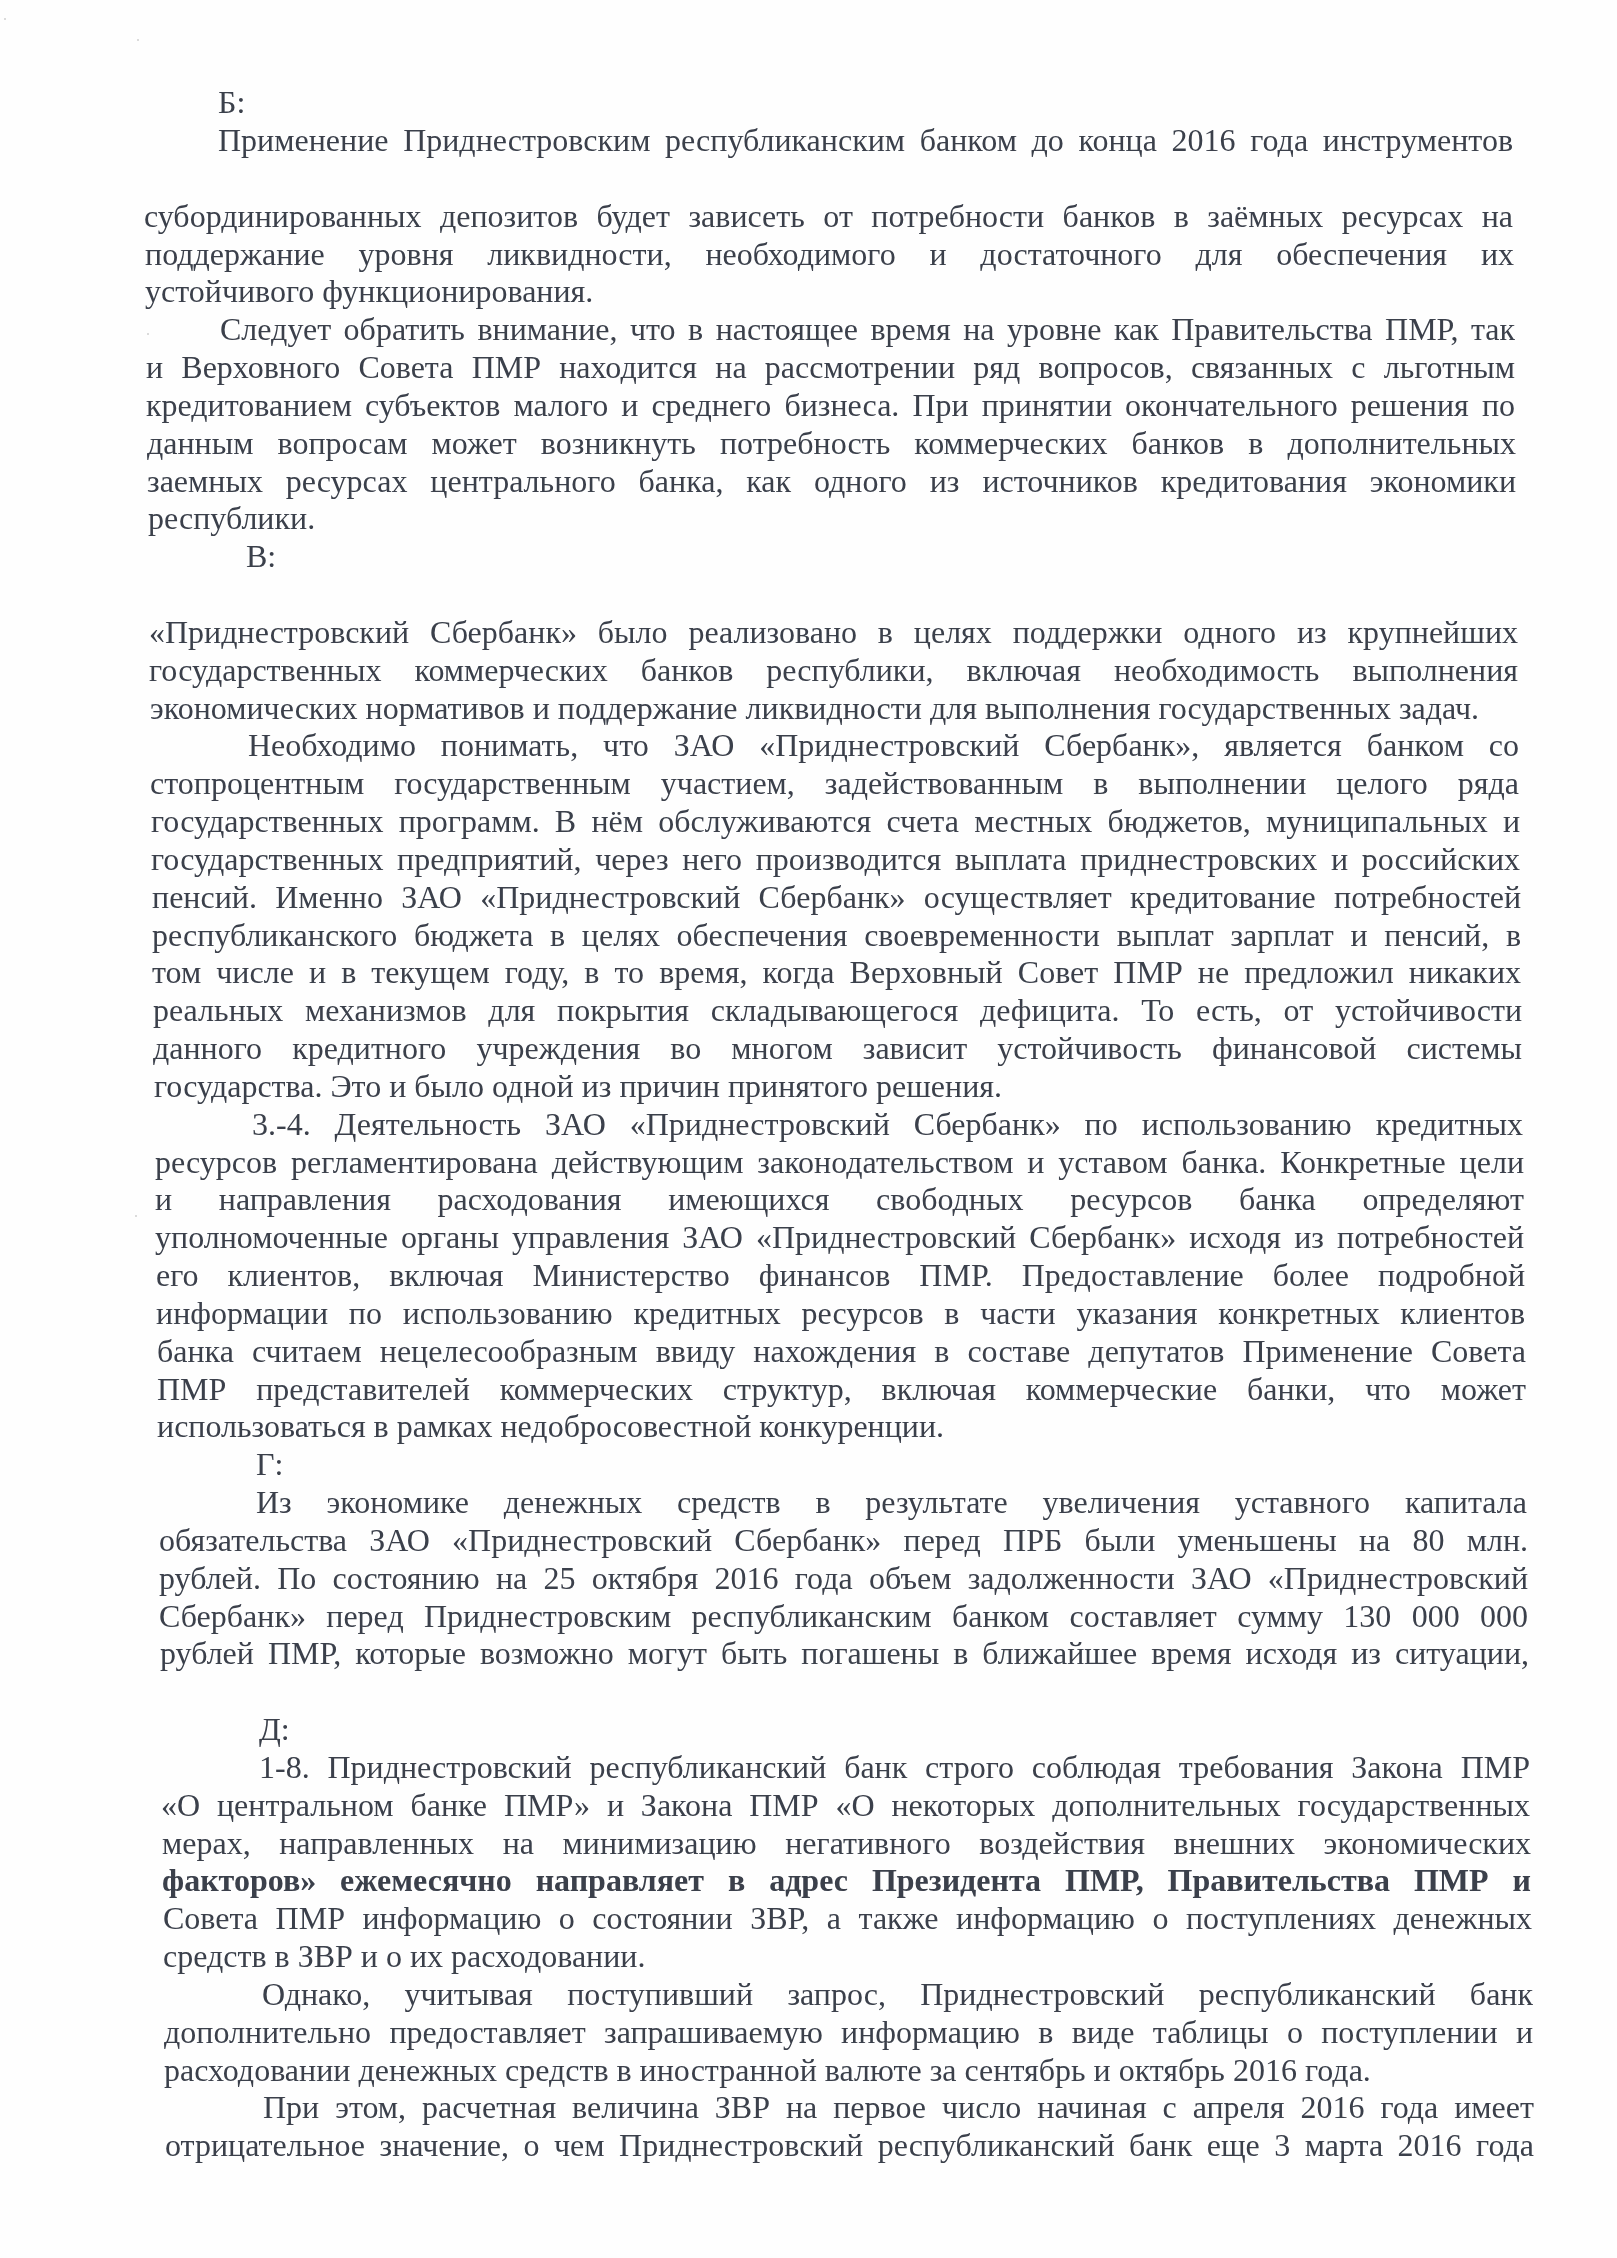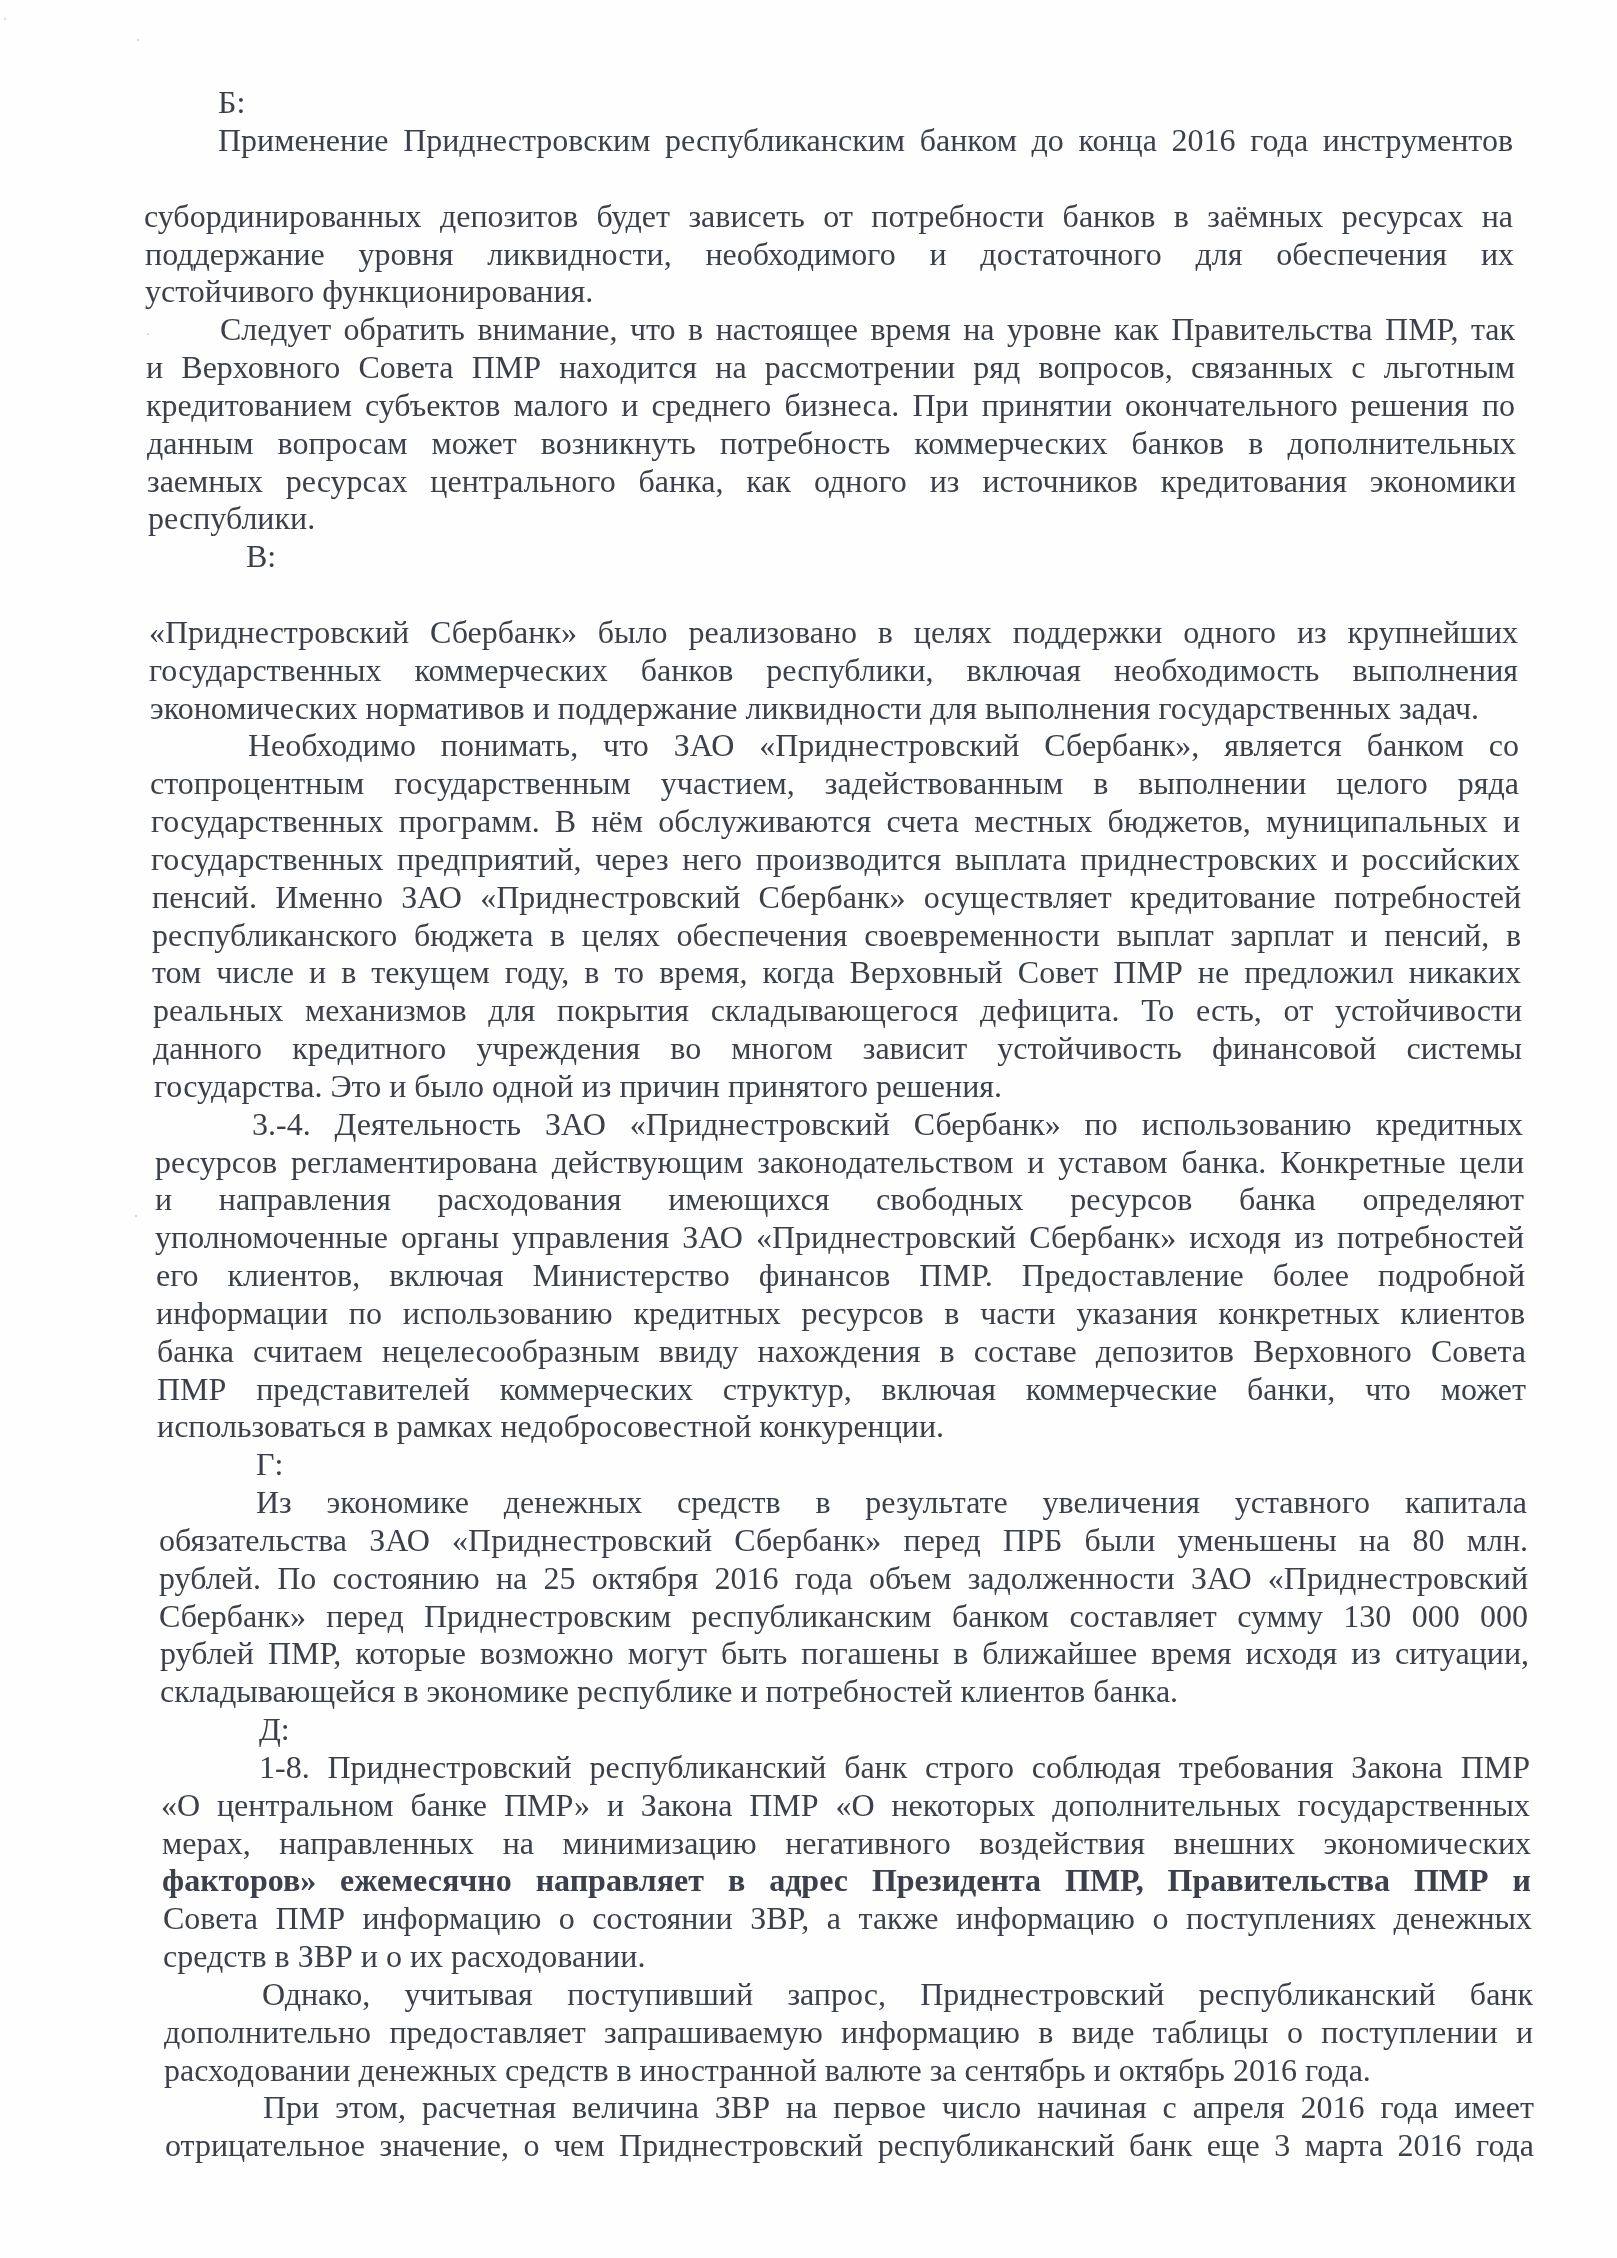--- a/index.html
+++ b/index.html
@@ -45,30 +45,29 @@
     <div class="line j" style="left: 152px; top: 954px; width: 1369px;">том числе и в текущем году, в то время, когда Верховный Совет ПМР не предложил никаких</div>
     <div class="line j" style="left: 153px; top: 992px; width: 1369px;">реальных механизмов для покрытия складывающегося дефицита. То есть, от устойчивости</div>
     <div class="line j" style="left: 153px; top: 1030px; width: 1369px;">данного кредитного учреждения во многом зависит устойчивость финансовой системы</div>
     <div class="line" style="left: 154px; top: 1068px;">государства. Это и было одной из причин принятого решения.</div>
     <div class="line j" style="left: 252px; top: 1106px; width: 1271px;">3.-4. Деятельность ЗАО «Приднестровский Сбербанк» по использованию кредитных</div>
     <div class="line j" style="left: 155px; top: 1144px; width: 1369px;">ресурсов регламентирована действующим законодательством и уставом банка. Конкретные цели</div>
     <div class="line j" style="left: 155px; top: 1181px; width: 1369px;">и направления расходования имеющихся свободных ресурсов банка определяют</div>
     <div class="line j" style="left: 155px; top: 1219px; width: 1369px;">уполномоченные органы управления ЗАО «Приднестровский Сбербанк» исходя из потребностей</div>
     <div class="line j" style="left: 156px; top: 1257px; width: 1369px;">его клиентов, включая Министерство финансов ПМР. Предоставление более подробной</div>
     <div class="line j" style="left: 156px; top: 1295px; width: 1369px;">информации по использованию кредитных ресурсов в части указания конкретных клиентов</div>
-    <div class="line j" style="left: 157px; top: 1333px; width: 1369px;">банка считаем нецелесообразным ввиду нахождения в составе депозитов Верховного Совета</div>
+    <div class="line j" style="left: 157px; top: 1333px; width: 1369px;">банка считаем нецелесообразным ввиду нахождения в составе депутатов Применение Совета</div>
     <div class="line j" style="left: 157px; top: 1371px; width: 1369px;">ПМР представителей коммерческих структур, включая коммерческие банки, что может</div>
     <div class="line" style="left: 157px; top: 1408px;">использоваться в рамках недобросовестной конкуренции.</div>
     <div class="line" style="left: 256px; top: 1446px;">Г:</div>
     <div class="line j" style="left: 256px; top: 1484px; width: 1271px;">Из экономике денежных средств в результате увеличения уставного капитала</div>
     <div class="line j" style="left: 159px; top: 1522px; width: 1369px;">обязательства ЗАО «Приднестровский Сбербанк» перед ПРБ были уменьшены на 80 млн.</div>
     <div class="line j" style="left: 159px; top: 1560px; width: 1369px;">рублей. По состоянию на 25 октября 2016 года объем задолженности ЗАО «Приднестровский</div>
     <div class="line j" style="left: 159px; top: 1598px; width: 1369px;">Сбербанк» перед Приднестровским республиканским банком составляет сумму 130 000 000</div>
     <div class="line j" style="left: 160px; top: 1635px; width: 1369px;">рублей ПМР, которые возможно могут быть погашены в ближайшее время исходя из ситуации,</div>
-    <div class="line" style="left: 160px; top: 1673px;">складывающейся в экономике республике и потребностей клиентов банка.</div>
     <div class="line" style="left: 259px; top: 1711px;">Д:</div>
     <div class="line j" style="left: 259px; top: 1749px; width: 1271px;">1-8. Приднестровский республиканский банк строго соблюдая требования Закона ПМР</div>
     <div class="line j" style="left: 161px; top: 1787px; width: 1369px;">«О центральном банке ПМР» и Закона ПМР «О некоторых дополнительных государственных</div>
     <div class="line j" style="left: 162px; top: 1825px; width: 1369px;">мерах, направленных на минимизацию негативного воздействия внешних экономических</div>
     <div class="line j" style="left: 162px; top: 1862px; width: 1369px; font-weight: bold;">факторов» ежемесячно направляет в адрес Президента ПМР, Правительства ПМР и Верховного</div>
     <div class="line j" style="left: 163px; top: 1900px; width: 1369px;">Совета ПМР информацию о состоянии ЗВР, а также информацию о поступлениях денежных</div>
     <div class="line" style="left: 163px; top: 1938px;">средств в ЗВР и о их расходовании.</div>
     <div class="line j" style="left: 262px; top: 1976px; width: 1271px;">Однако, учитывая поступивший запрос, Приднестровский республиканский банк</div>
     <div class="line j" style="left: 164px; top: 2014px; width: 1369px;">дополнительно предоставляет запрашиваемую информацию в виде таблицы о поступлении и</div>
     <div class="line" style="left: 164px; top: 2052px;">расходовании денежных средств в иностранной валюте за сентябрь и октябрь 2016 года.</div>

